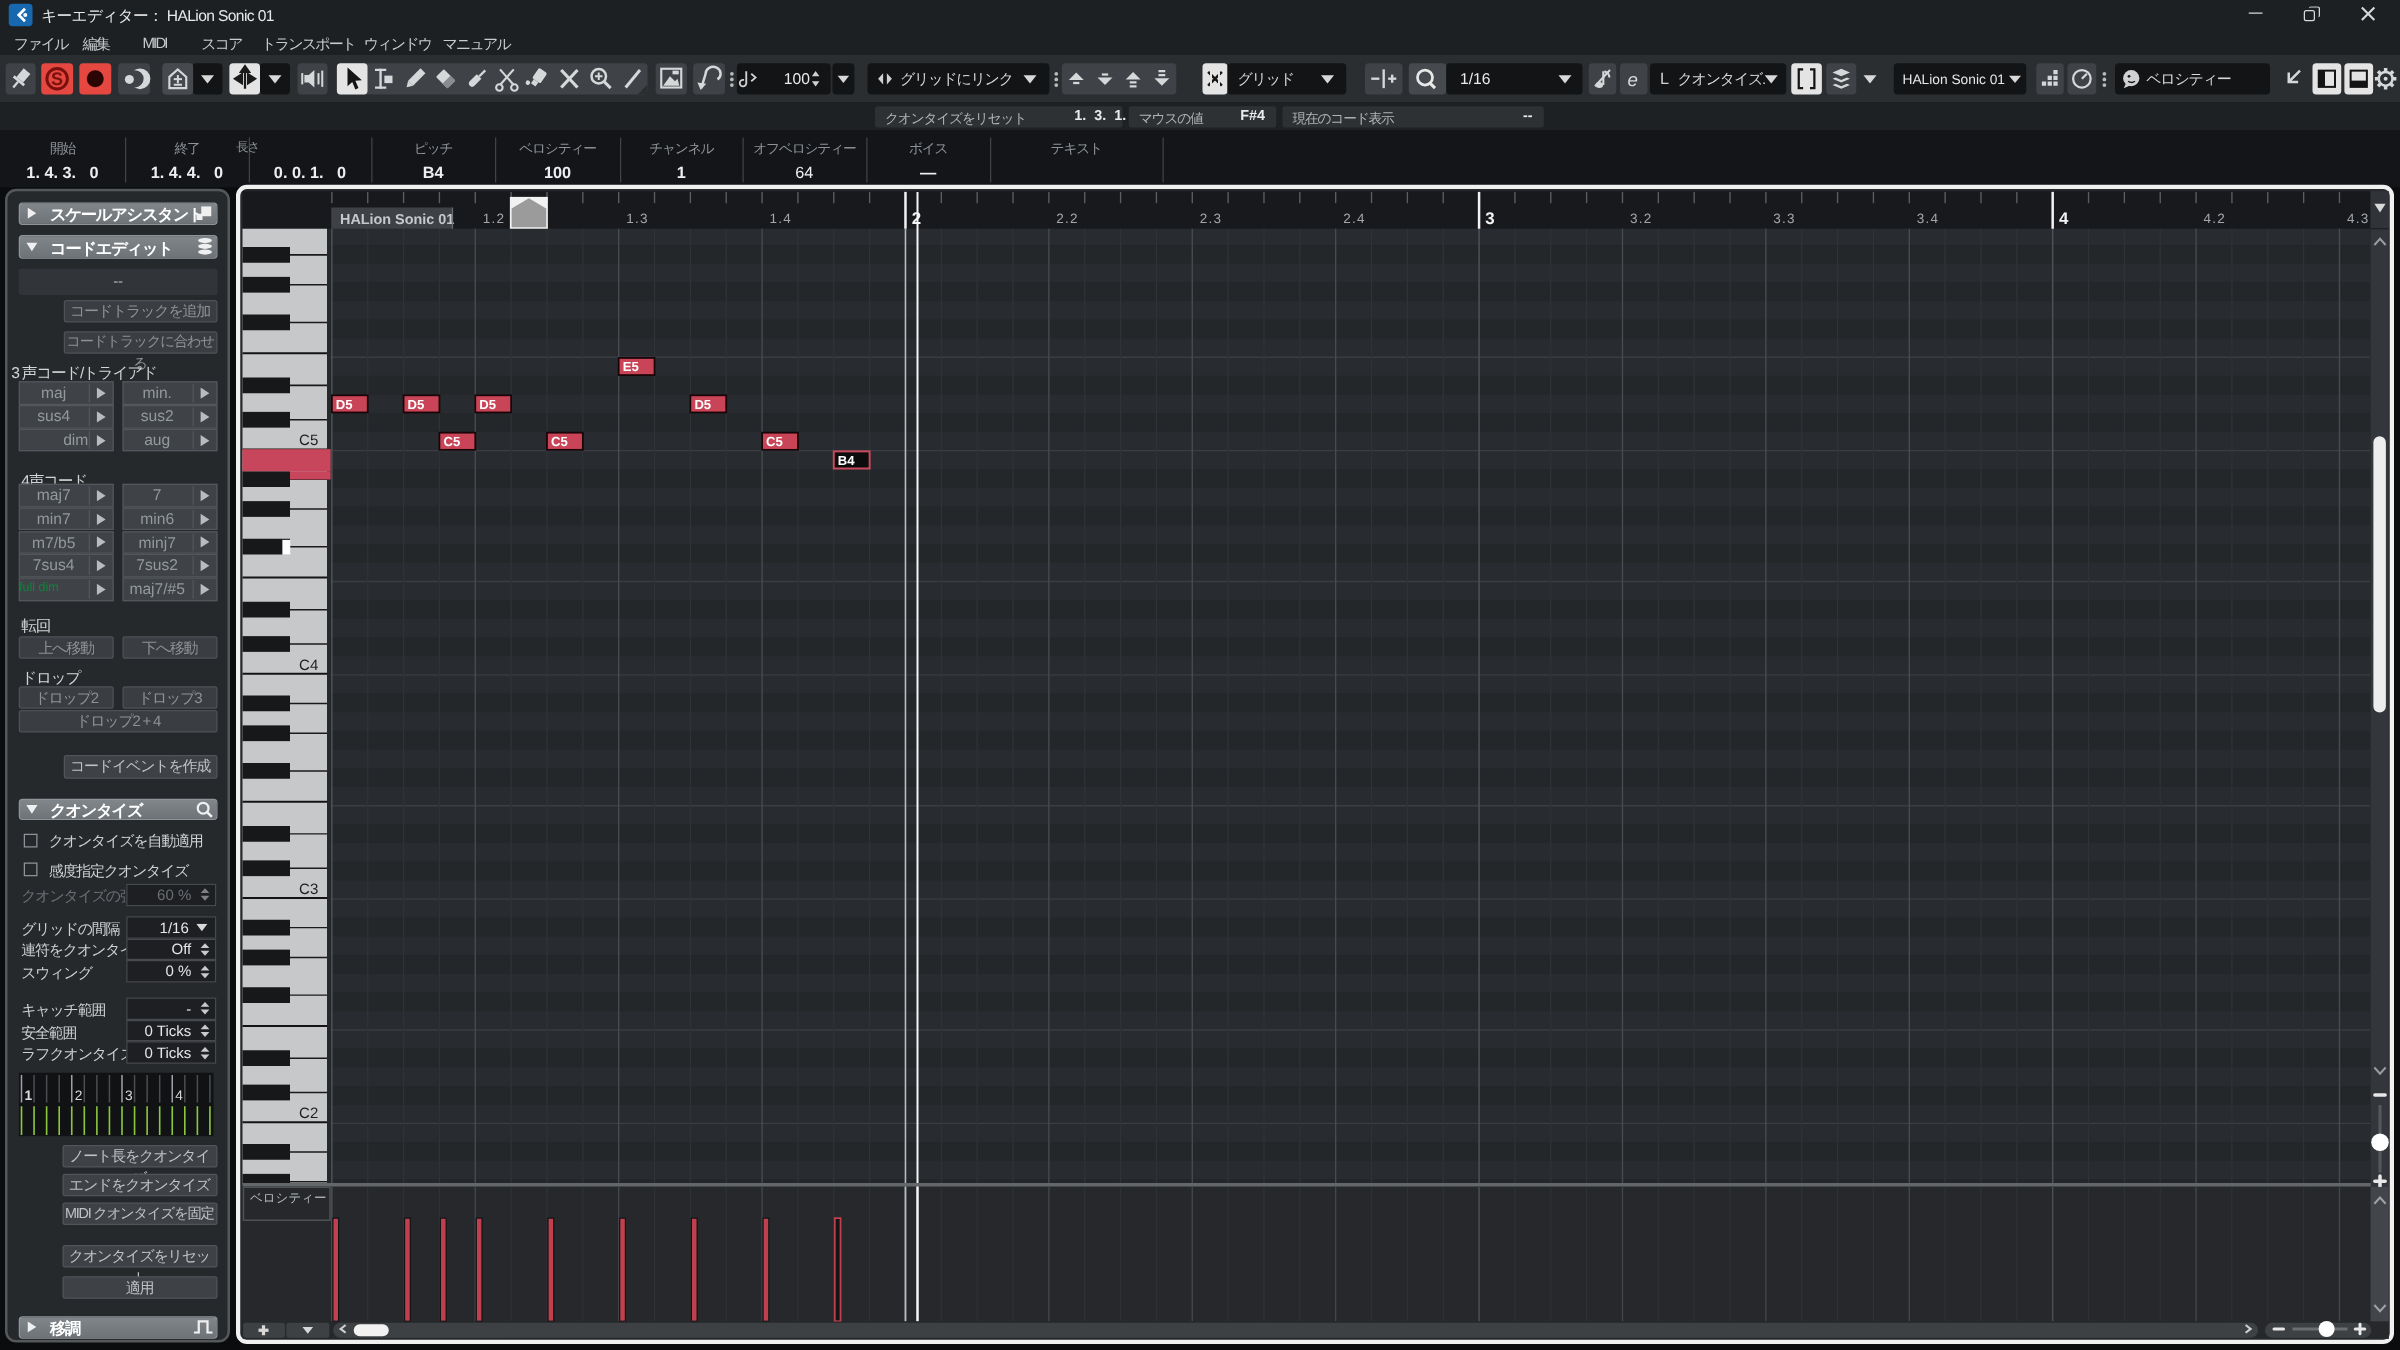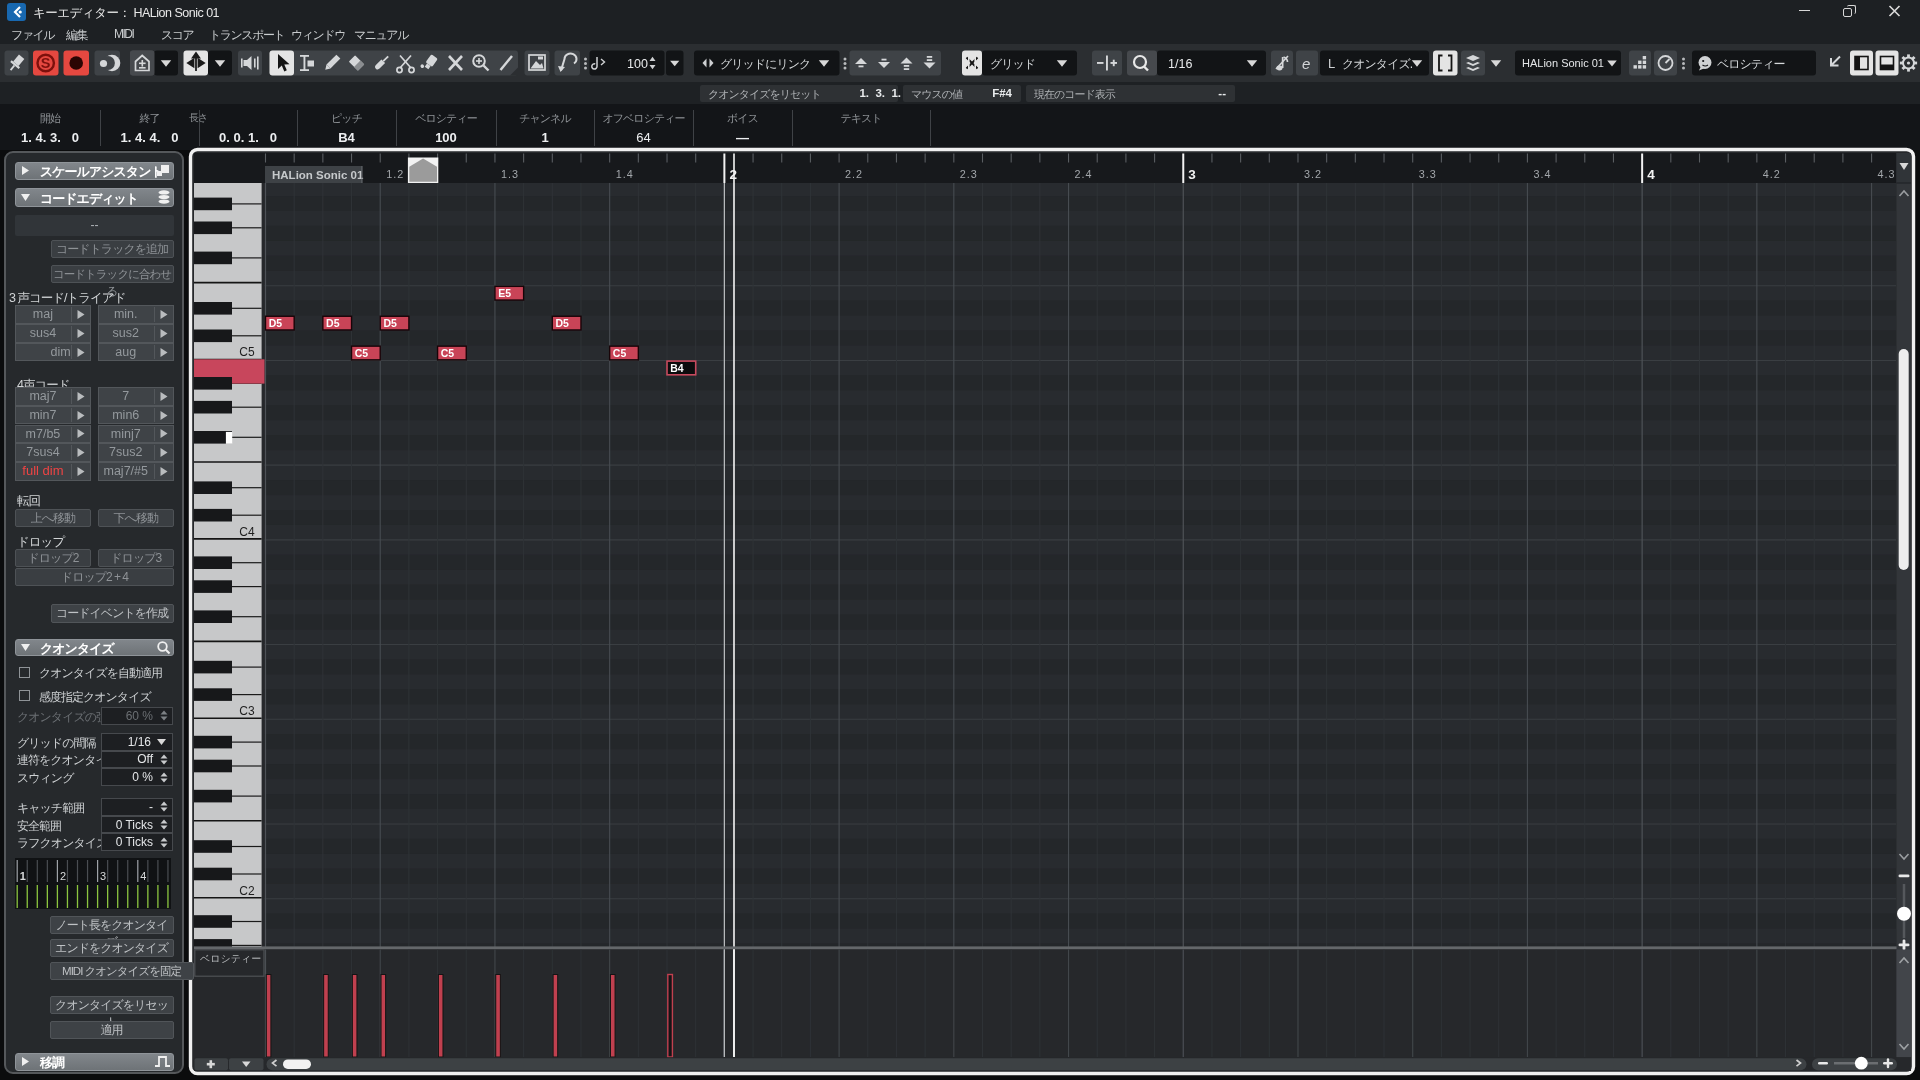--- a/index.html
+++ b/index.html
@@ -751,21 +751,21 @@
 <svg class="ab" style="left:77.2px;top:448.05000000000007px" width="8" height="9">
     <polygon points="0.5,0 7.5,4.5 0.5,9" fill="#b9bcbe"></polygon>
   </svg>
 <div class="cell" style="left:97.8px;top:443.20000000000005px;width:75.9px;height:18.7px"></div>
 <div class="ab" style="left:97.8px;top:443.20000000000005px;width:55.900000000000006px;height:18.7px;line-height:18.7px;text-align:center;color:#94999d;font-size:12.5px">7sus2</div>
 <div class="ab" style="left:153.7px;top:445.20000000000005px;width:1px;height:14.7px;background:#53575b"></div>
 <svg class="ab" style="left:160.2px;top:448.05000000000007px" width="8" height="9">
     <polygon points="0.5,0 7.5,4.5 0.5,9" fill="#b9bcbe"></polygon>
   </svg>
 <div class="cell" style="left:15.2px;top:461.90000000000003px;width:75.5px;height:18.7px"></div>
-<div class="ab" style="left:15.2px;top:461.90000000000003px;width:55.5px;height:18.7px;line-height:18.7px;text-align:center;color:#ef4444;font-size:13px">full dim</div>
+<div class="ab" style="left:15.2px;top:461.90000000000003px;width:55.5px;height:18.7px;line-height:18.7px;color:#15803d;font-size:10px">full dim</div>
 <div class="ab" style="left:70.7px;top:463.90000000000003px;width:1px;height:14.7px;background:#53575b"></div>
 <svg class="ab" style="left:77.2px;top:466.75000000000006px" width="8" height="9">
     <polygon points="0.5,0 7.5,4.5 0.5,9" fill="#b9bcbe"></polygon>
   </svg>
 <div class="cell" style="left:97.8px;top:461.90000000000003px;width:75.9px;height:18.7px"></div>
 <div class="ab" style="left:97.8px;top:461.90000000000003px;width:55.900000000000006px;height:18.7px;line-height:18.7px;text-align:center;color:#94999d;font-size:12.5px">maj7/#5</div>
 <div class="ab" style="left:153.7px;top:463.90000000000003px;width:1px;height:14.7px;background:#53575b"></div>
 <svg class="ab" style="left:160.2px;top:466.75000000000006px" width="8" height="9">
     <polygon points="0.5,0 7.5,4.5 0.5,9" fill="#b9bcbe"></polygon>
   </svg>
@@ -872,21 +872,21 @@
     <line x1="142.90" y1="27" x2="142.90" y2="50" stroke="#8cc63f" stroke-width="1.3"></line>
     <line x1="152.95" y1="2" x2="152.95" y2="24" stroke="#4a4e52" stroke-width="1.2"></line>
     <line x1="152.95" y1="27" x2="152.95" y2="50" stroke="#8cc63f" stroke-width="1.3"></line>
     <text x="4.70" y="22" font-size="11" font-weight="bold" fill="#d8dadb" font-family="Liberation Sans">1</text>
     <text x="44.90" y="22" font-size="11" font-weight="normal" fill="#d8dadb" font-family="Liberation Sans">2</text>
     <text x="85.10" y="22" font-size="11" font-weight="normal" fill="#d8dadb" font-family="Liberation Sans">3</text>
     <text x="125.30" y="22" font-size="11" font-weight="normal" fill="#d8dadb" font-family="Liberation Sans">4</text>
   </svg>
 <div class="pbtnb" style="left:49.5px;top:916px;width:124px;height:18px;line-height:17px;font-size:12px;letter-spacing:-1px">ノート長をクオンタイズ</div>
 <div class="pbtnb" style="left:49.5px;top:939px;width:124px;height:18px;line-height:17px;font-size:12px;letter-spacing:-1px">エンドをクオンタイズ</div>
-<div class="pbtnb" style="left:49.5px;top:962px;width:144px;height:18px;line-height:17px;font-size:11.5px;letter-spacing:-1px">MIDI クオンタイズを固定</div>
+<div class="pbtnb" style="left:49.5px;top:962px;width:124px;height:18px;line-height:17px;font-size:11.5px;letter-spacing:-1px">MIDI クオンタイズを固定</div>
 <div class="pbtnb" style="left:49.5px;top:996px;width:124px;height:18px;line-height:17px;font-size:12px;letter-spacing:-1px">クオンタイズをリセット</div>
 <div class="pbtnb" style="left:49.5px;top:1020.5px;width:124px;height:18.5px;line-height:17.5px;font-size:12px;letter-spacing:-1px">適用</div>
 <div class="ab" style="left:15px;top:1052.5px;width:159px;height:18px;background:linear-gradient(#81868b,#6e7377);border:1px solid #8f9499;border-radius:3px"></div>
 <svg class="ab" style="left:22px;top:1057.0px" width="8" height="10">
     <polygon points="0,0 7,4.5 0,9" fill="#f0f0f0"></polygon>
   </svg>
 <div class="ab" style="left:40px;top:1054.0px;font-size:13px;font-weight:bold;color:#fff;letter-spacing:-1px">移調</div>
 <svg class="ab" style="left:155px;top:1056.0px" width="16" height="11">
     <path d="M0 10 h4 v-9 h7 v9 h4" stroke="#f0f0f0" stroke-width="1.8" fill="none"></path>
   </svg>

